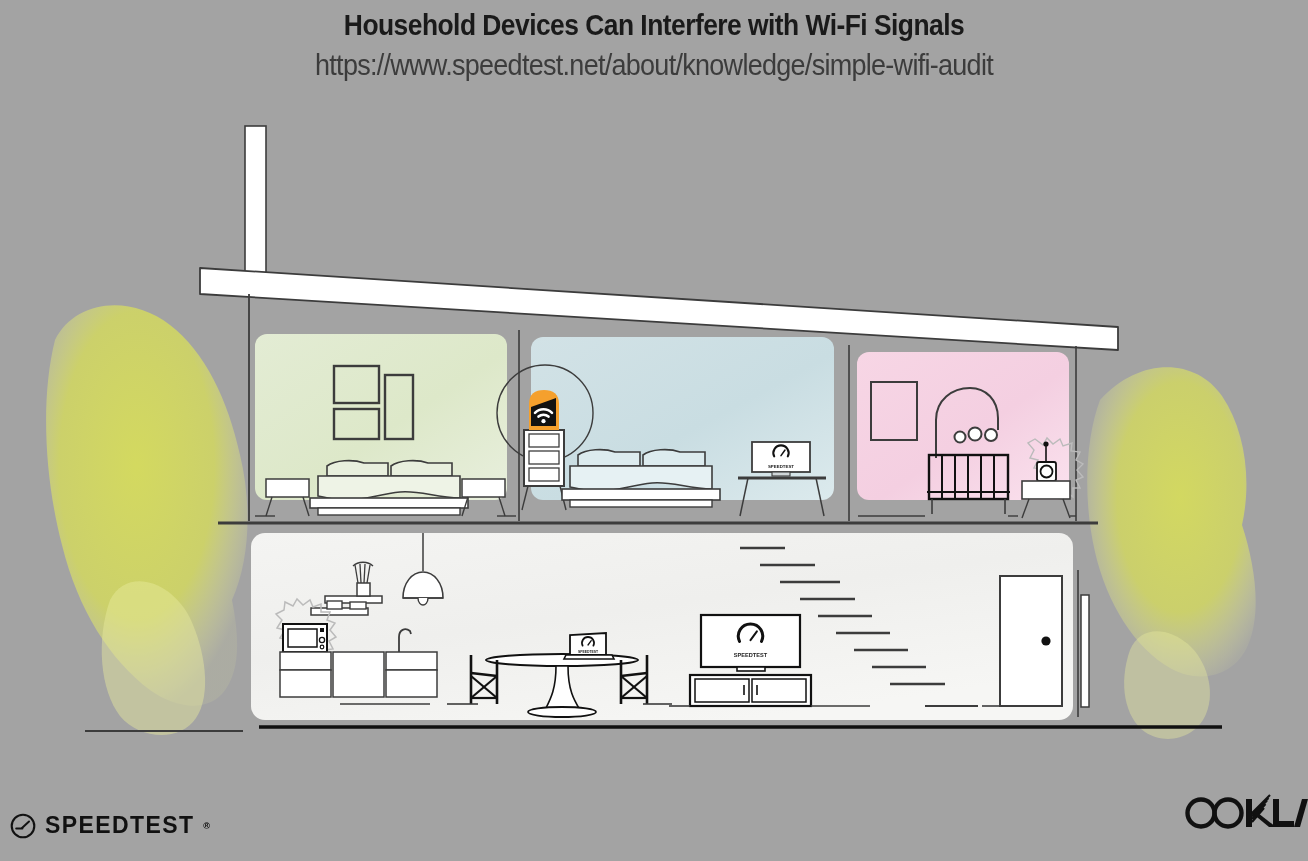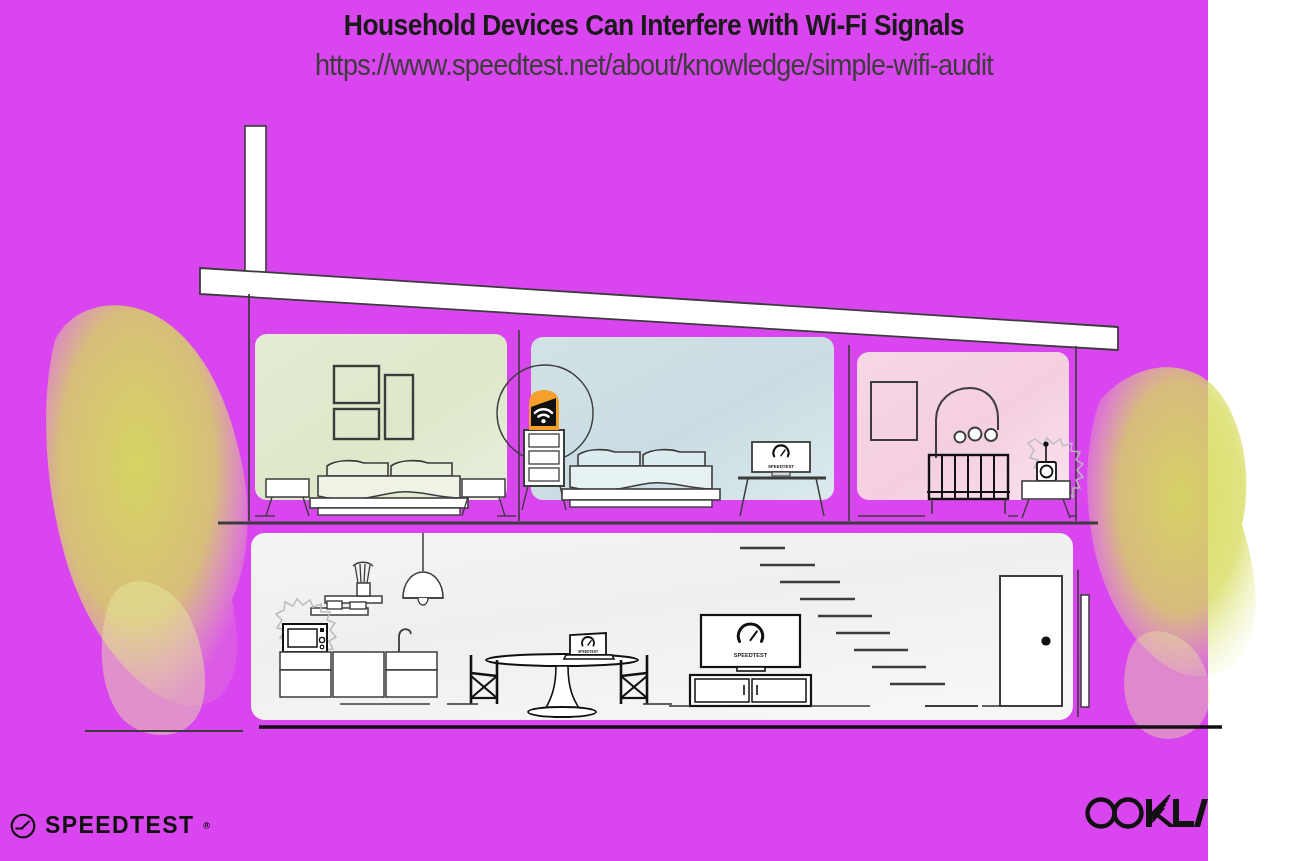--- a/index.html
+++ b/index.html
@@ -9,23 +9,23 @@
   }
   body {
     width: 1308px;
     height: 861px;
     font-family: "Liberation Sans", sans-serif;
     overflow: hidden;
     position: relative;
   }
   #poster {
     position: relative;
-    width: 1208px;
+    width: 1308px;
     height: 861px;
-    background: #d946ef;
+    background: #a3a3a3;
   }
   .header {
     position: absolute;
     top: 0;
     left: 0;
     width: 1308px;
     text-align: center;
     z-index: 40;
   }
   #title {

